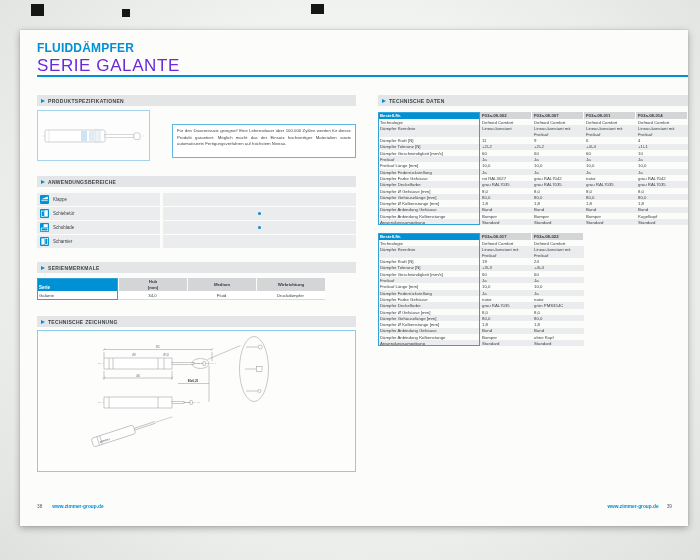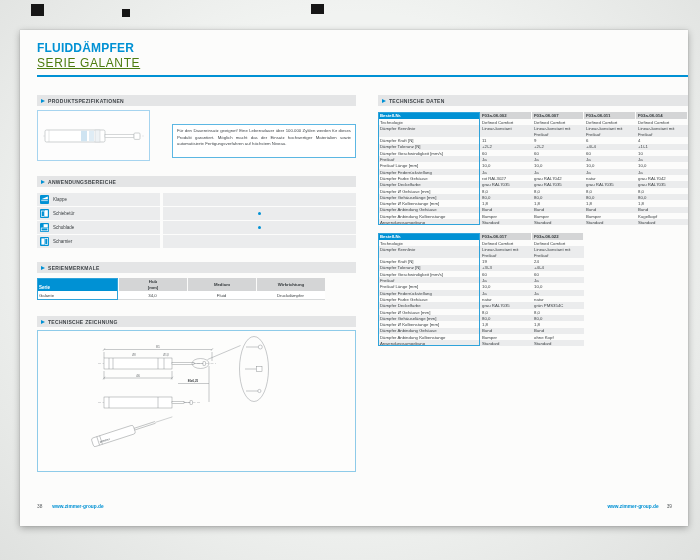--- a/index.html
+++ b/index.html
@@ -5,21 +5,21 @@
   html,body{margin:0;padding:0;}
   .canvas{position:relative;width:700px;height:560px;overflow:hidden;
     background:radial-gradient(ellipse at 50% 45%, #f1f3f1 55%, #dfe1df 100%);
     font-family:"Liberation Sans", sans-serif;}
   .crop-mark{position:absolute;background:#161616;}
   .paper{position:absolute;left:20px;top:30px;width:668px;height:496px;background:#fcfcfb;
     box-shadow:0 2px 7px rgba(0,0,0,.30), 0 0 1px rgba(0,0,0,.25);}
   .abs{position:absolute;}
   
   .title{left:17px;top:11px;font-size:12px;font-weight:bold;color:#0091d4;letter-spacing:.2px;}
-  .subtitle{left:17px;top:26px;font-size:12px;color:#4d7c0f;letter-spacing:.6px;text-decoration:underline;}
+  .subtitle{left:17px;top:26px;font-size:17px;color:#6d28d9;letter-spacing:.6px;}
   .rule{left:17px;top:45px;width:651px;height:1.8px;background:#0091d4;}
   
   .secbar{position:absolute;height:11px;background:#e4e5e6;display:flex;align-items:center;
     gap:3px;padding-left:4px;box-sizing:border-box;}
   .secbar .tri{width:0;height:0;border-left:4px solid #0091d4;border-top:2.6px solid transparent;
     border-bottom:2.6px solid transparent;}
   .secbar .lbl{font-size:5px;font-weight:bold;color:#3f4448;letter-spacing:.3px;}
   .w-left{left:17px;width:319px;}
   .w-right{left:358px;width:310px;}
   

